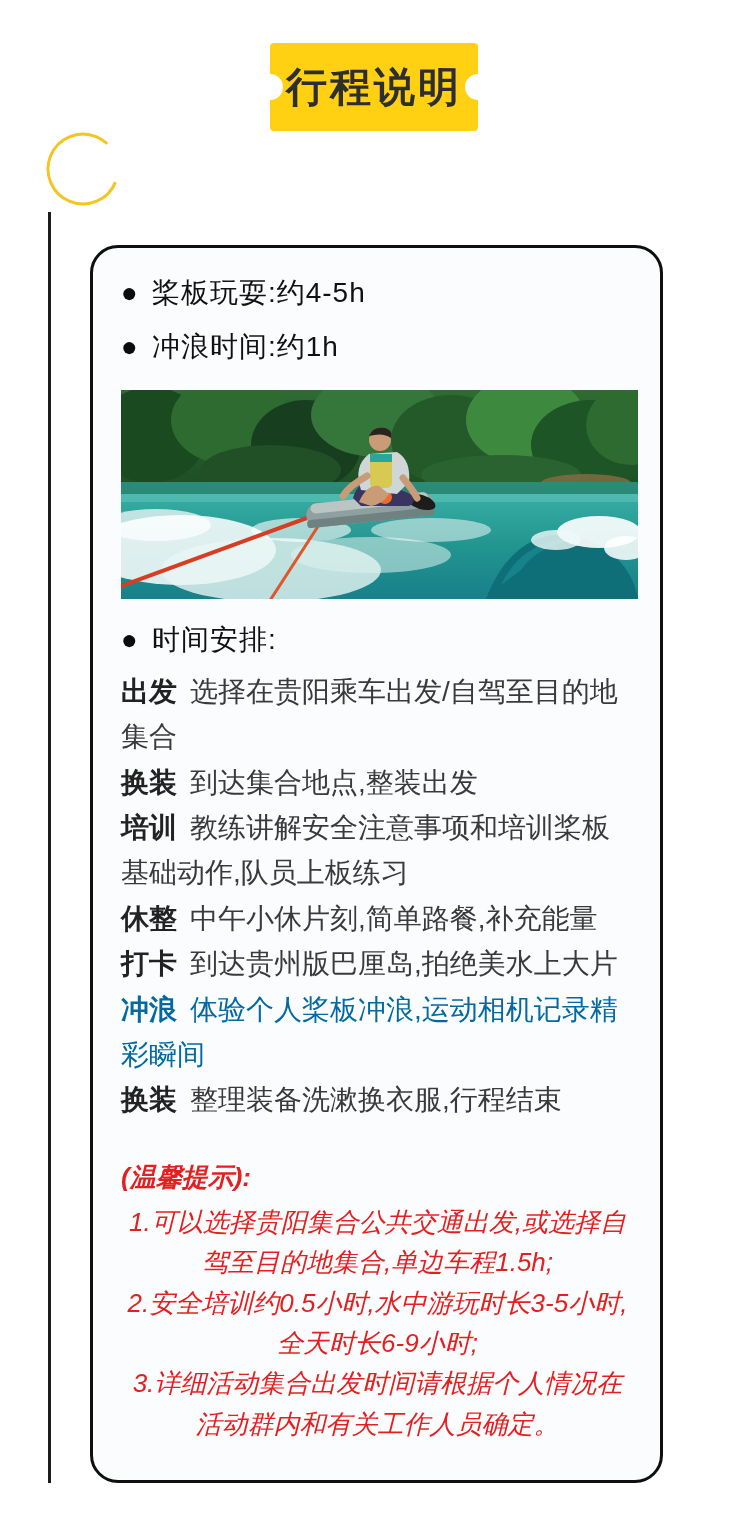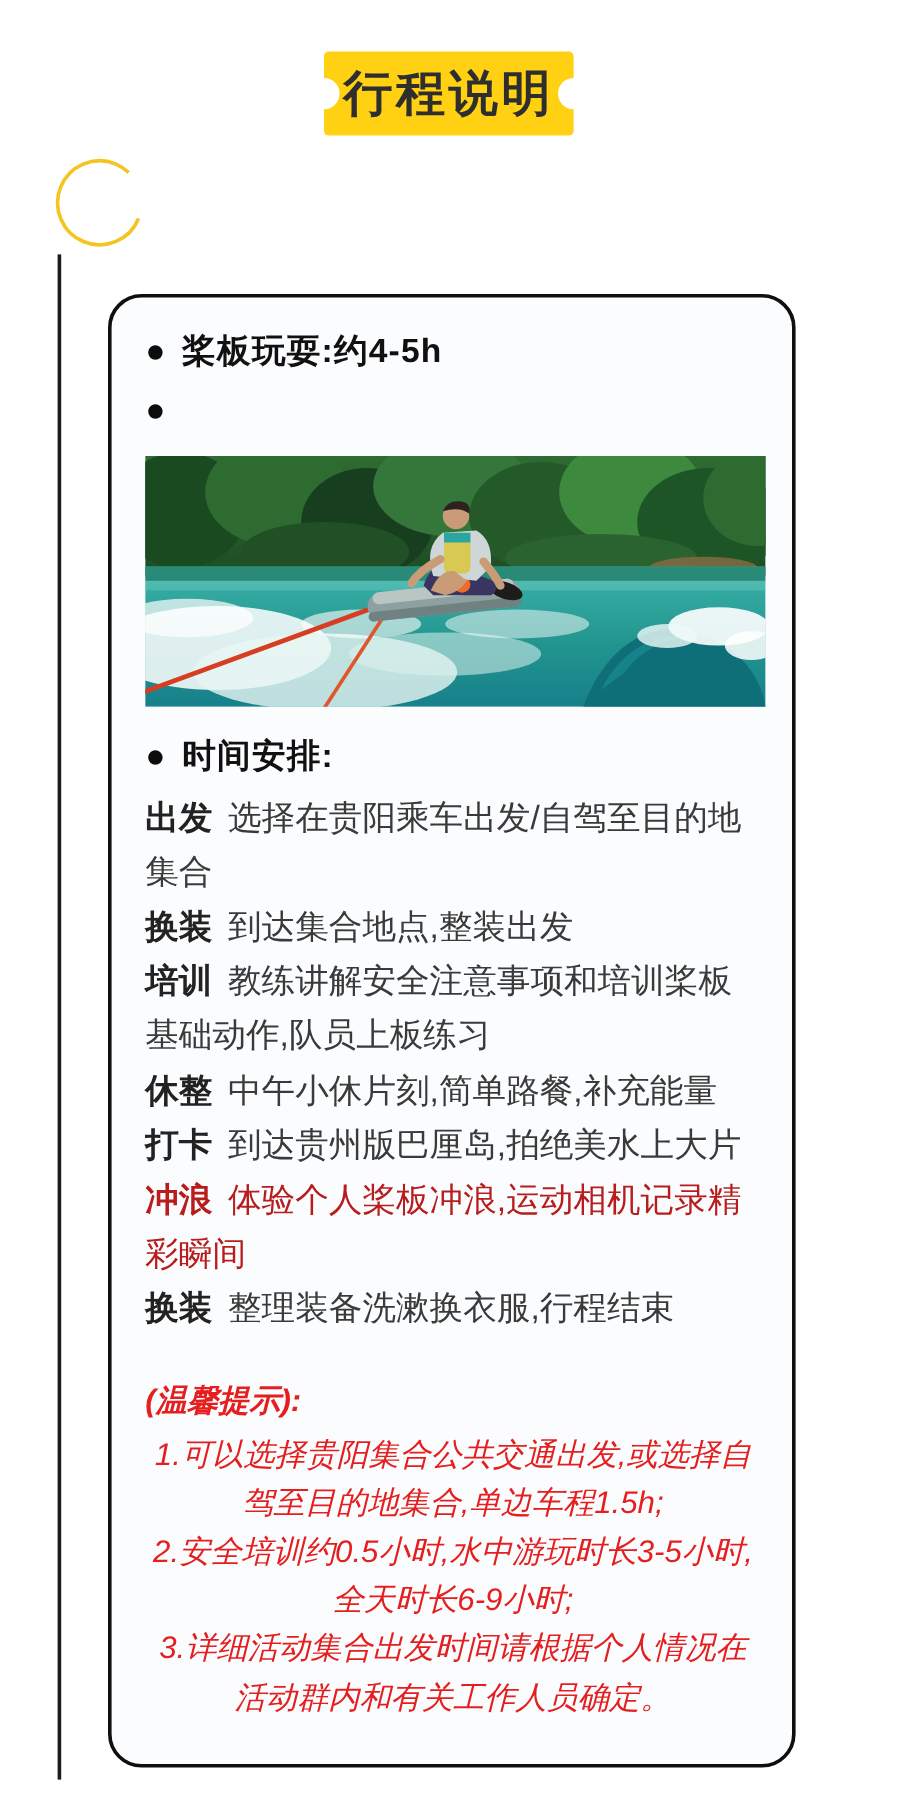--- a/index.html
+++ b/index.html
@@ -8,21 +8,21 @@
     width: 750px; height: 1516px;
     position: relative;
     font-family: "Liberation Sans", "DejaVu Sans", sans-serif;
     overflow: hidden;
   }
   .page { position: absolute; inset: 0; }
 
   
   .badge {
     position: absolute; left: 270px; top: 43px;
-    width: 208px; height: 70px;
+    width: 208px; height: 88px;
     background: #FFD112;
     border-radius: 4px;
     display: flex; align-items: center; justify-content: center;
   }
   .badge .notch {
     position: absolute; top: 50%; width: 26px; height: 26px;
     background: #ffffff; border-radius: 50%;
     transform: translateY(-50%);
   }
   .badge .notch.left  { left: -13px; }
@@ -54,34 +54,34 @@
     border: 3px solid #0f0f0f;
     border-radius: 28px;
     padding: 26px 26px 36px 28px;
   }
 
   .bullet-row { display: flex; align-items: center; margin-bottom: 16px; }
   .bullet-row.second { margin-bottom: 24px; }
   .bullet-dot {
     font-size: 28px; line-height: 1; color: #0c0c0c; margin-right: 14px;
   }
-  .bullet-label { font-size: 28px; font-weight: bold; color: #111111; letter-spacing: 1px; }
+  .bullet-label { font-size: 28px; font-weight: normal; color: #111111; letter-spacing: 1px; }
 
   .photo {
     width: 517px; height: 209px; margin: 8px 0 22px 0;
     display: block; overflow: hidden;
   }
 
   .section-heading { display: flex; align-items: center; margin-bottom: 10px; }
   .section-heading .bullet-label { letter-spacing: 1px; }
 
   .schedule { font-size: 28px; color: #3a3a3a; }
   .schedule p { line-height: 1.62; }
   .schedule .k { font-weight: bold; color: #222222; margin-right: 13px; }
-  .schedule p.hl, .schedule p.hl .k { color: #b91c1c; }
+  .schedule p.hl, .schedule p.hl .k { color: #0369a1; }
 
   .tips { margin-top: 34px; color: #e51f1f; font-size: 26px; font-style: italic; }
   .tips-heading { font-weight: bold; line-height: 1.6; margin-bottom: 4px; }
   .tips p.tip { line-height: 1.55; text-align: center; }
 </style>
 </head>
 <body>
 
 <div class="page">
 
@@ -98,20 +98,21 @@
   <div class="v-rule"></div>
 
   <div class="card">
 
     <div class="bullet-row">
       <span class="bullet-dot">●</span>
       <span class="bullet-label">桨板玩耍:约4-5h</span>
     </div>
     <div class="bullet-row second">
       <span class="bullet-dot">●</span>
+      <span class="bullet-label">冲浪时间:约1h</span>
     </div>
 
     <svg class="photo" viewBox="0 0 517 209" preserveAspectRatio="none">
       <defs>
         <linearGradient id="forest" x1="0" y1="0" x2="0" y2="1">
           <stop offset="0" stop-color="#2f6b33"></stop>
           <stop offset="1" stop-color="#1d4d24"></stop>
         </linearGradient>
         <linearGradient id="water" x1="0" y1="0" x2="0" y2="1">
           <stop offset="0" stop-color="#3bb3a9"></stop>

